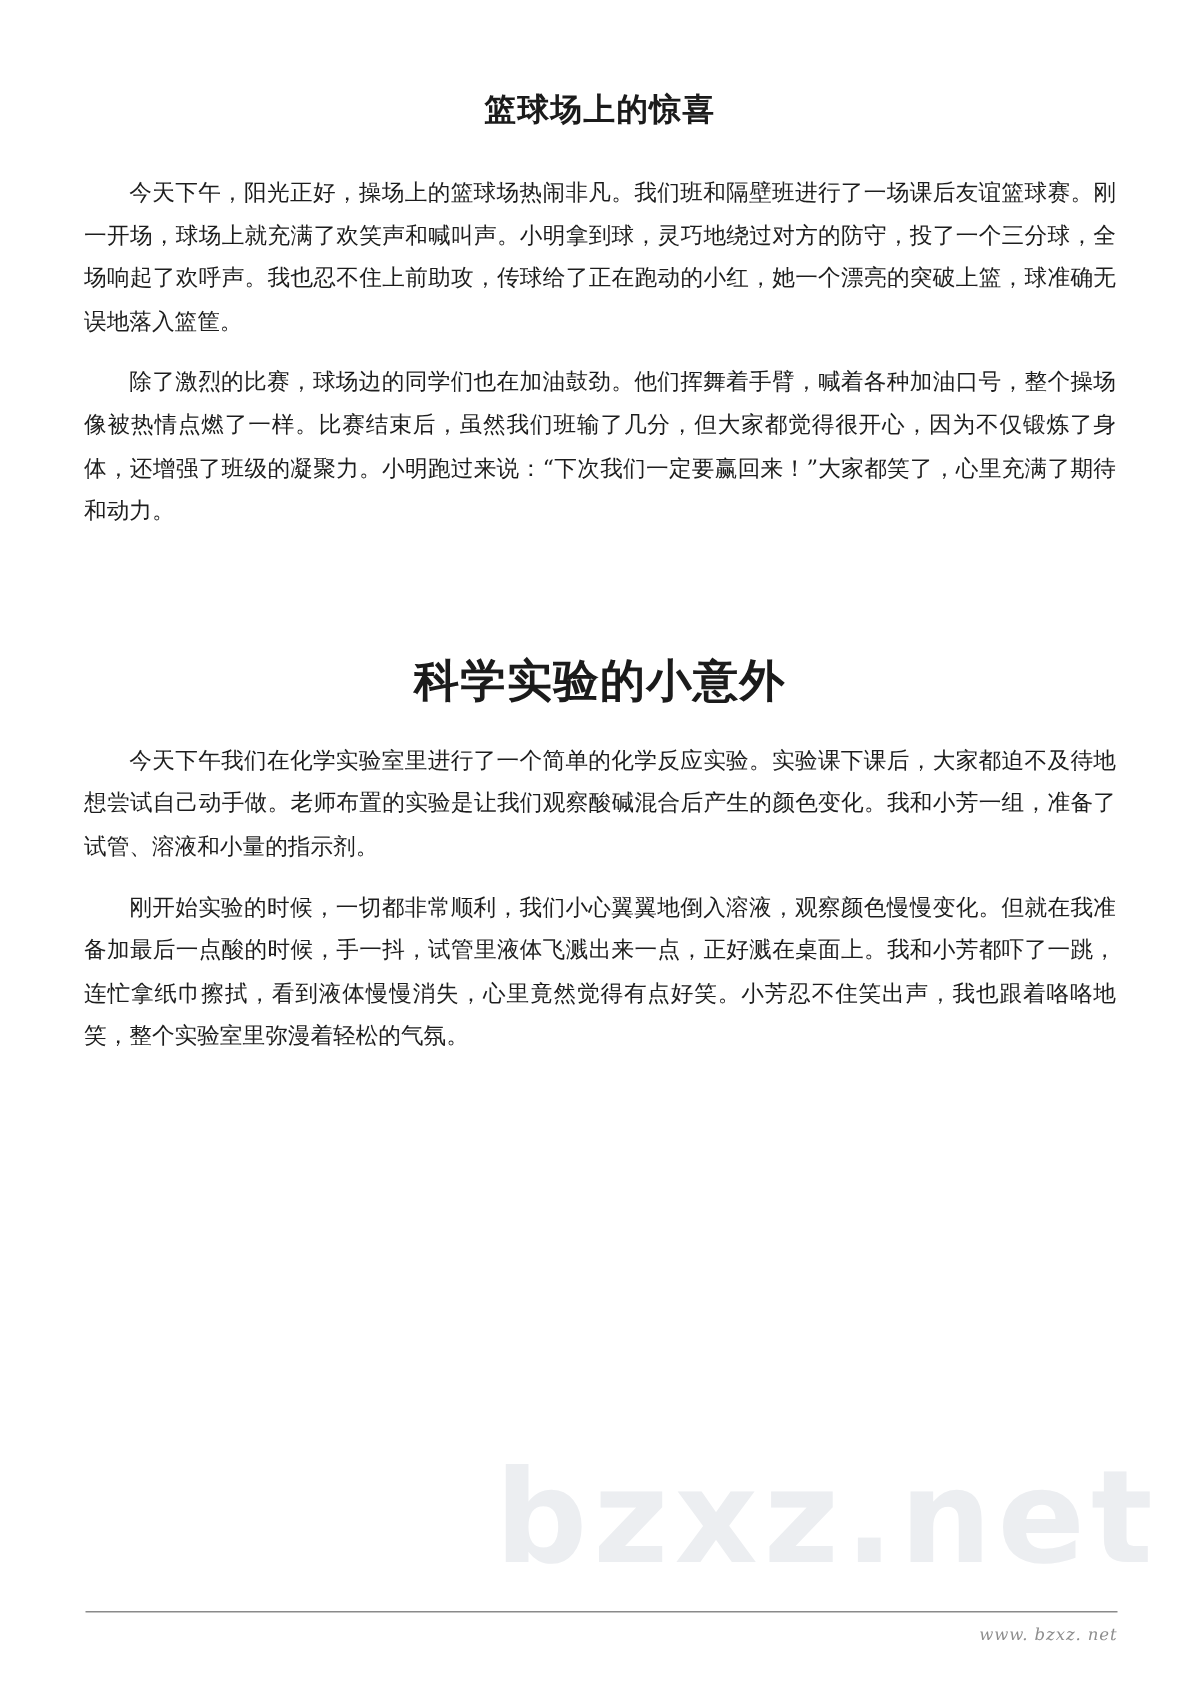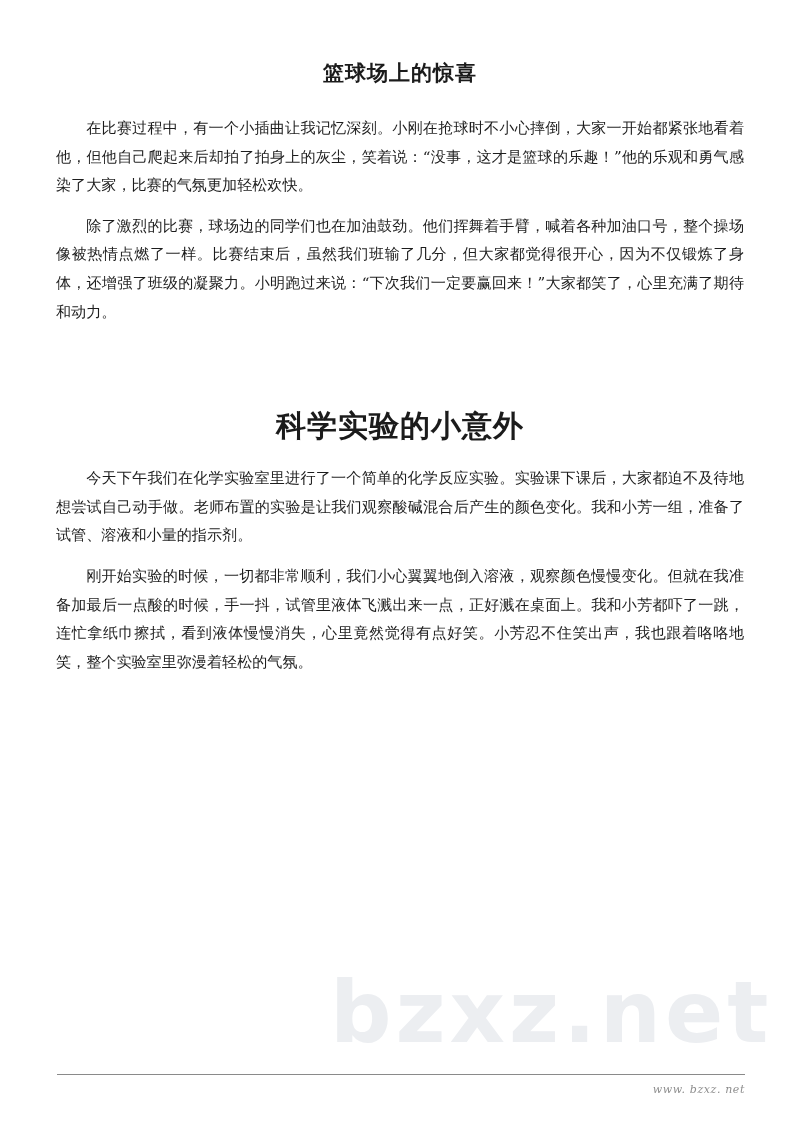--- a/index.html
+++ b/index.html
@@ -117,21 +117,21 @@
   <div class="watermark-layer">
     <div class="watermark-big">bzxz.net</div>
   </div>
 
   <div class="content">
 
     <div class="article article-1-wrap">
       <div class="doc-title title-1">篮球场上的惊喜</div>
       <div class="gap-after-first-title"></div>
       <div class="body-block">
-        <p class="para">在比赛过程中，有一个小插曲让我记忆深刻。小刚在抢球时不小心摔倒，大家一开始都紧张地看着他，但他自己爬起来后却拍了拍身上的灰尘，笑着说：“没事，这才是篮球的乐趣！”他的乐观和勇气感染了大家，比赛的气氛更加轻松欢快。</p>
+        <p class="para">今天下午，阳光正好，操场上的篮球场热闹非凡。我们班和隔壁班进行了一场课后友谊篮球赛。刚一开场，球场上就充满了欢笑声和喊叫声。小明拿到球，灵巧地绕过对方的防守，投了一个三分球，全场响起了欢呼声。我也忍不住上前助攻，传球给了正在跑动的小红，她一个漂亮的突破上篮，球准确无误地落入篮筐。</p>
         <p class="para">除了激烈的比赛，球场边的同学们也在加油鼓劲。他们挥舞着手臂，喊着各种加油口号，整个操场像被热情点燃了一样。比赛结束后，虽然我们班输了几分，但大家都觉得很开心，因为不仅锻炼了身体，还增强了班级的凝聚力。小明跑过来说：“下次我们一定要赢回来！”大家都笑了，心里充满了期待和动力。</p>
       </div>
     </div>
 
     <div class="article">
       <div class="doc-title title-2">科学实验的小意外</div>
       <div class="gap-after-second-title"></div>
       <div class="body-block clip-last">
         <p class="para">今天下午我们在化学实验室里进行了一个简单的化学反应实验。实验课下课后，大家都迫不及待地想尝试自己动手做。老师布置的实验是让我们观察酸碱混合后产生的颜色变化。我和小芳一组，准备了试管、溶液和小量的指示剂。</p>
         <p class="para">刚开始实验的时候，一切都非常顺利，我们小心翼翼地倒入溶液，观察颜色慢慢变化。但就在我准备加最后一点酸的时候，手一抖，试管里液体飞溅出来一点，正好溅在桌面上。我和小芳都吓了一跳，连忙拿纸巾擦拭，看到液体慢慢消失，心里竟然觉得有点好笑。小芳忍不住笑出声，我也跟着咯咯地笑，整个实验室里弥漫着轻松的气氛。</p>

